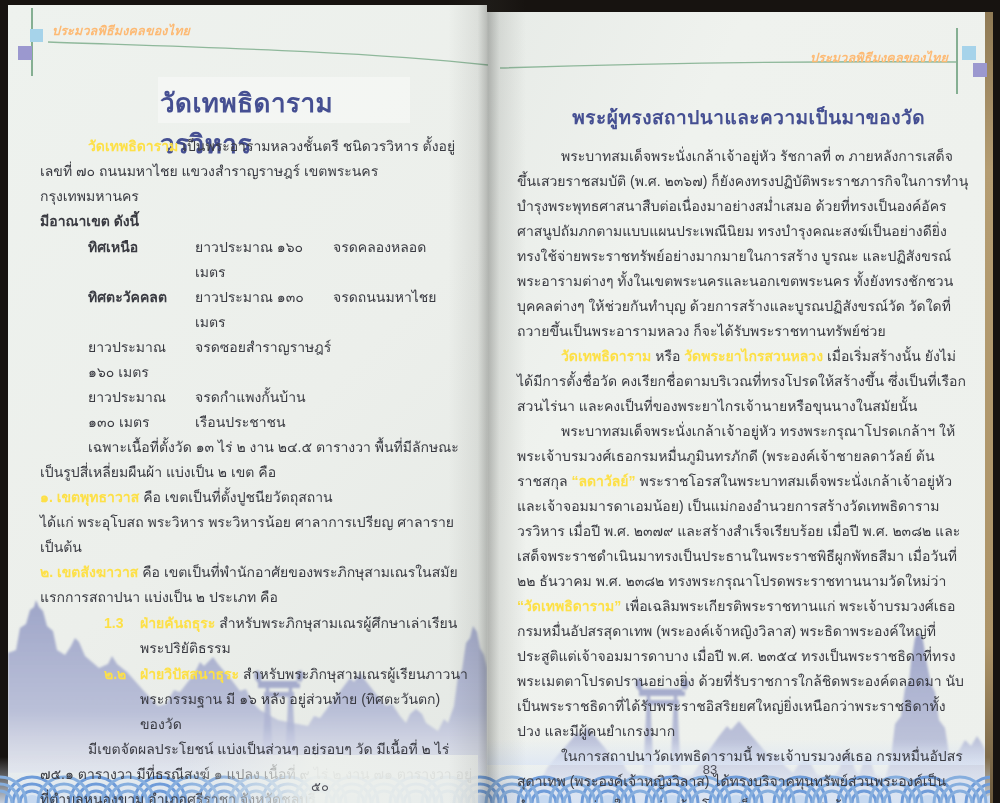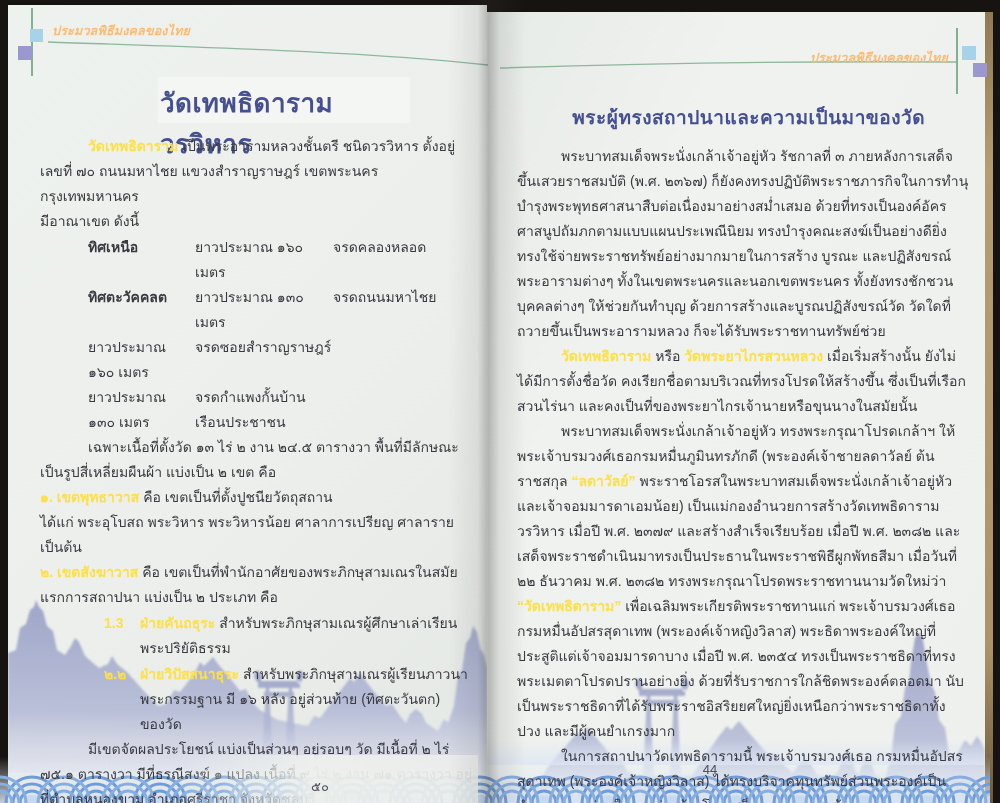--- a/index.html
+++ b/index.html
@@ -35,21 +35,21 @@
   .title-left{left:160px;top:82px;width:250px;font-size:26px;text-align:left;}
   .title-right{left:545px;top:102px;width:380px;font-size:19px;text-align:right;}
   
   .body-col{font-size:14px;line-height:25px;color:#393a41;z-index:3;text-align:left;}
   .body-left{left:40px;top:134px;width:434px;}
   .body-right{left:517px;top:144px;width:452px;}
   .body-col p{margin:0;}
   .indent{text-indent:48px;}
   .indent-r{text-indent:44px;}
   b,.bold{font-weight:700;color:#fde047;}
-  .bheading{font-weight:400;margin-top:1px;}
+  .bheading{font-weight:700;margin-top:1px;}
   .btable{margin-left:48px;margin-top:1px;}
   .brow{display:grid;grid-template-columns:107px 138px auto;}
   .brow .c1{font-weight:700;}
   .zone{margin-left:48px;margin-top:1px;}
   .zone-detail{margin-left:80px;}
   .subitem{display:grid;grid-template-columns:36px auto;margin-left:64px;margin-top:1px;}
   .mt{margin-top:2px;}
   
   .skyline{z-index:1;pointer-events:none;}
   .waves{z-index:2;pointer-events:none;}
@@ -191,15 +191,15 @@
       <path d="M45,46 A19,19 0 0 1 83,46" fill="none" stroke="#86aede" stroke-width="3"></path>
       <path d="M38,46 A26,26 0 0 1 90,46" fill="none" stroke="#86aede" stroke-width="3"></path>
     </pattern>
   </defs>
   <rect x="0" y="0" width="990" height="46" fill="url(#bandGrad)"></rect>
   <rect x="0" y="0" width="990" height="46" fill="url(#scales)"></rect>
 </svg>
 <div class="abs wave-fade"></div>
 
 <div class="abs page-num num-left">๕๐</div>
-<div class="abs page-num num-right">44</div>
+<div class="abs page-num num-right">83</div>
 
 <div class="abs gutter-shadow"></div>
 
 </body></html>

